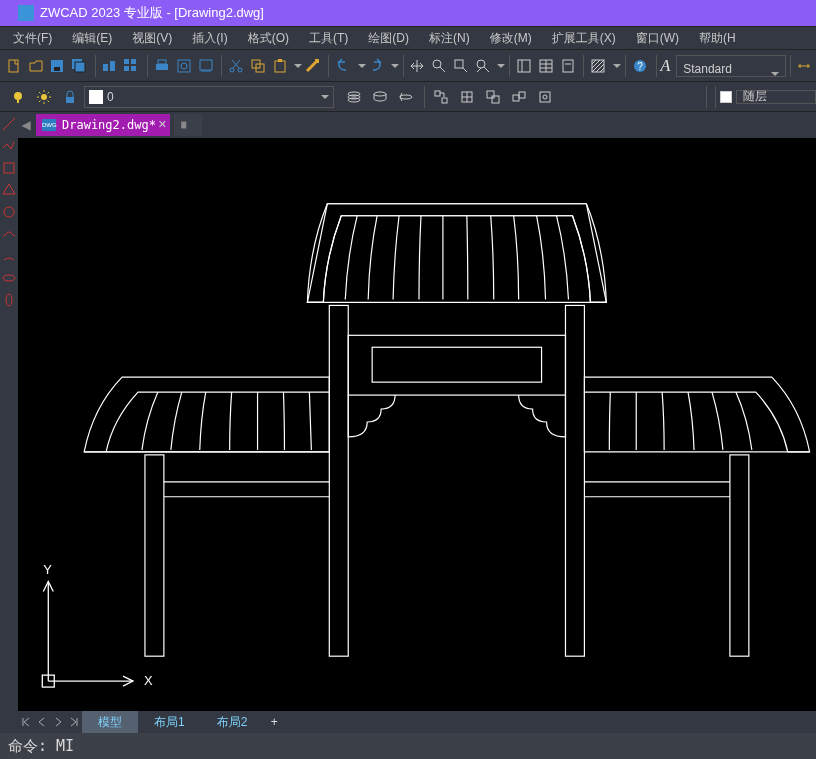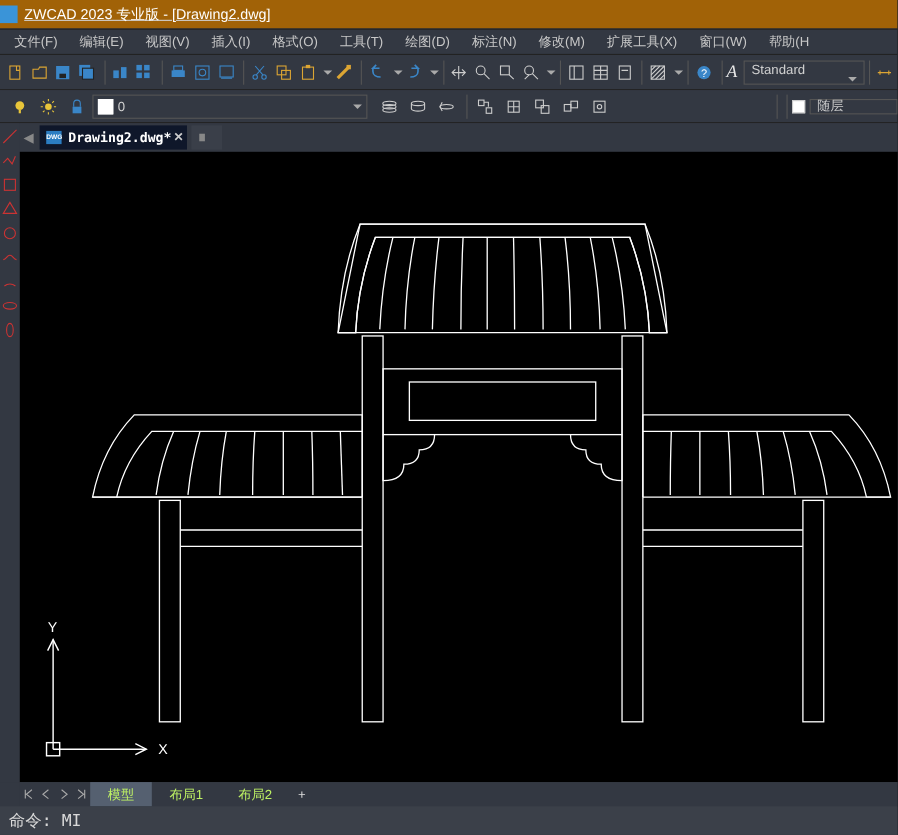--- a/index.html
+++ b/index.html
@@ -1,46 +1,46 @@
 <!DOCTYPE html>
 <html><head>
 <meta charset="utf-8">
 <style>
   * { box-sizing: border-box; margin: 0; padding: 0; }
   body { width: 816px; height: 759px; background: #333842; font-family: "Microsoft YaHei", Arial, sans-serif; color: #d0d0d0; font-size: 12px; overflow: hidden; }
-  .titlebar { height: 26px; background: #a16207; display: flex; align-items: center; padding-left: 0; text-decoration: underline; }
+  .titlebar { height: 26px; background: #8b5cf6; display: flex; align-items: center; padding-left: 18px; }
   .titlebar .app-icon { width: 16px; height: 16px; background: #3a94d8; margin-right: 6px; }
   .titlebar .title { color: #fff; font-size: 13px; }
   .menubar { height: 24px; background: #333842; border-top: 1px solid #222; border-bottom: 1px solid #222; display: flex; align-items: center; padding-left: 3px; }
   .menubar span { padding: 0 10px; color: #c8c8c8; cursor: pointer; line-height: 24px; }
   .toolbar1 { height: 32px; background: #333842; display: flex; align-items: center; padding-left: 4px; border-bottom: 1px solid #222; }
   .toolbar2 { height: 30px; background: #333842; display: flex; align-items: center; padding-left: 6px; border-bottom: 1px solid #222; }
   .tbtn { width: 24px; height: 24px; display: inline-flex; align-items: center; justify-content: center; margin-right: 2px; cursor: pointer; }
   .tsep { width: 1px; height: 22px; background: #555; margin: 0 4px; }
   .icon-svg { width: 16px; height: 16px; }
   .dropdown { display: flex; align-items: center; color: #ccc; }
   .drop-arrow { width: 8px; height: 4px; border-left: 4px solid transparent; border-right: 4px solid transparent; border-top: 4px solid #aaa; margin-left: 3px; }
   .layer-swatch { width: 14px; height: 14px; border: 1px solid #fff; background: #fff; margin-right: 4px; }
   .layer-combo { display: flex; align-items: center; width: 250px; border: 1px solid #555; height: 22px; padding: 0 4px; margin-right: 8px; }
-  .style-combo { display: flex; align-items: flex-start; width: 130px; border: 1px solid #555; height: 22px; padding: 0 6px; margin-left: 6px; flex-direction: column; }
+  .style-combo { display: flex; align-items: flex-end; width: 130px; border: 1px solid #555; height: 22px; padding: 0 6px; margin-left: 6px; }
   .side-tools { position: absolute; left: 0; top: 112px; width: 18px; bottom: 48px; background: #333842; display: flex; flex-direction: column; align-items: center; padding-top: 4px; }
   .side-tools .sbtn { width: 16px; height: 16px; margin-bottom: 6px; cursor: pointer; }
   .tabstrip { position: absolute; left: 18px; right: 0; top: 112px; height: 26px; background: #333842; display: flex; align-items: center; padding-left: 4px; }
   .arrow-left { width: 8px; height: 14px; display: inline-flex; align-items: center; justify-content: center; margin-right: 6px; cursor: pointer; color:#888; }
   .file-tab { display: flex; align-items: center; height: 22px; padding: 0 14px 0 6px; margin-right: 4px; color: #ccc; cursor: pointer; position: relative; }
-  .file-tab.active { background: #0f172a; font-weight: bold; }
+  .file-tab.active { background: #a21caf; }
   .file-tab .dwg-ico { width: 14px; height: 12px; background: #2b7dc2; margin-right: 6px; display:inline-block; }
   .file-tab .dwg-ico::before { content:"DWG"; font-size:6px; color:#fff; line-height:12px; display:block; text-align:center; }
   .file-tab .close { position: absolute; right: 3px; top: 4px; font-size: 11px; color: #ccc; cursor: pointer; }
   .file-tab.new { width: 28px; justify-content: center; background: #3a3f49; }
   .canvas { position: absolute; left: 18px; right: 0; top: 138px; bottom: 48px; background: #000; }
   .canvas svg { width: 100%; height: 100%; }
   .layout-tabs { position: absolute; left: 18px; right: 0; bottom: 26px; height: 22px; background: #333842; display: flex; align-items: center; }
   .lt-nav { width: 16px; height: 18px; display:inline-flex; align-items:center; justify-content:center; cursor:pointer; color:#aaa; }
-  .lt-tab { padding: 0 16px; height: 22px; line-height: 22px; color: #bef264; cursor: pointer; }
+  .lt-tab { padding: 0 16px; height: 22px; line-height: 22px; color: #7dd3fc; cursor: pointer; }
   .lt-tab.active { background: #556070; }
   .lt-add { width: 22px; text-align:center; cursor:pointer; color:#ddd; }
   .cmdline { position: absolute; left: 0; right: 0; bottom: 0; height: 26px; background: #3b4049; display: flex; align-items: center; padding-left: 8px; font-family: Consolas, monospace; font-size: 15px; color: #d8d8d8; }
   .italic-a { font-style: italic; font-family: "Times New Roman", serif; color:#e6e6e6; font-size:16px; }
   .layer-square-color { width:12px; height:12px; border:1px solid #ccc; background:#333; margin-right:4px; }
 </style>
 </head>
 <body>
 
 <div class="titlebar">

